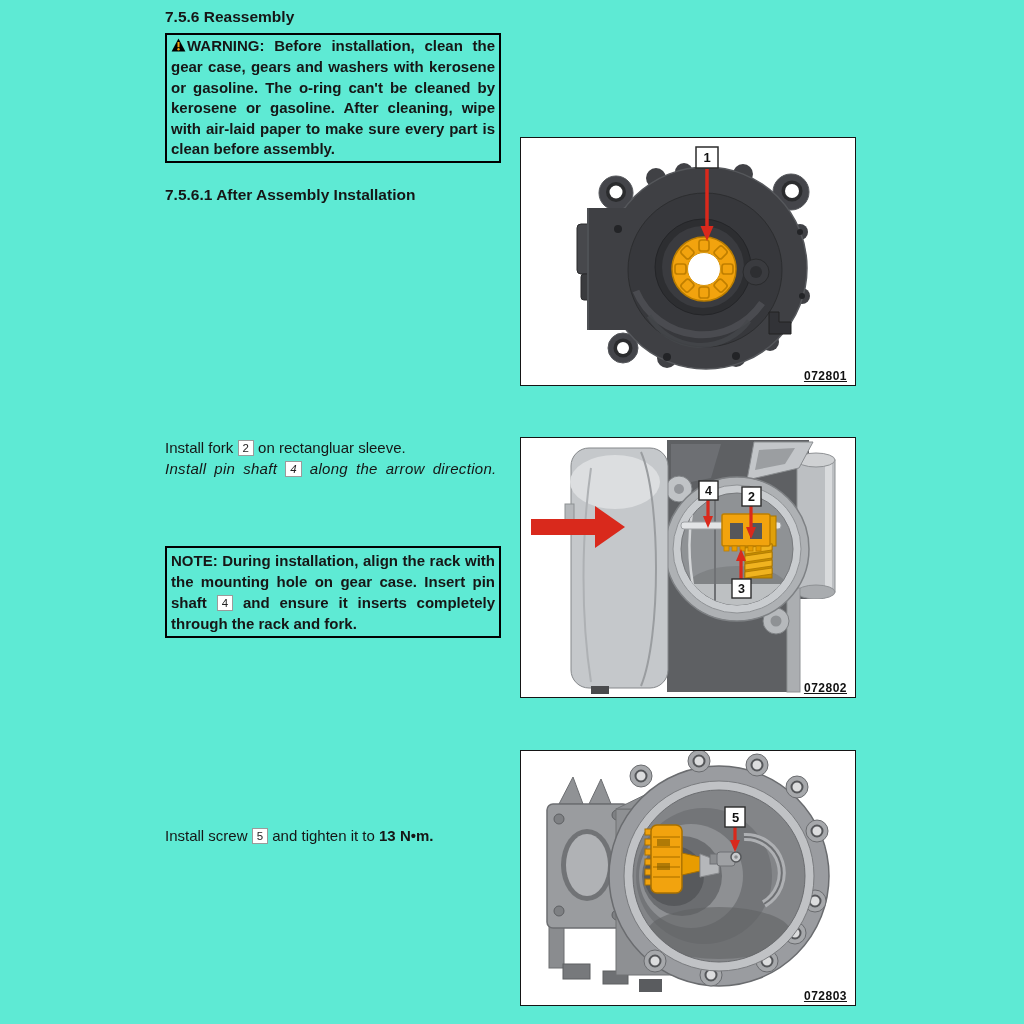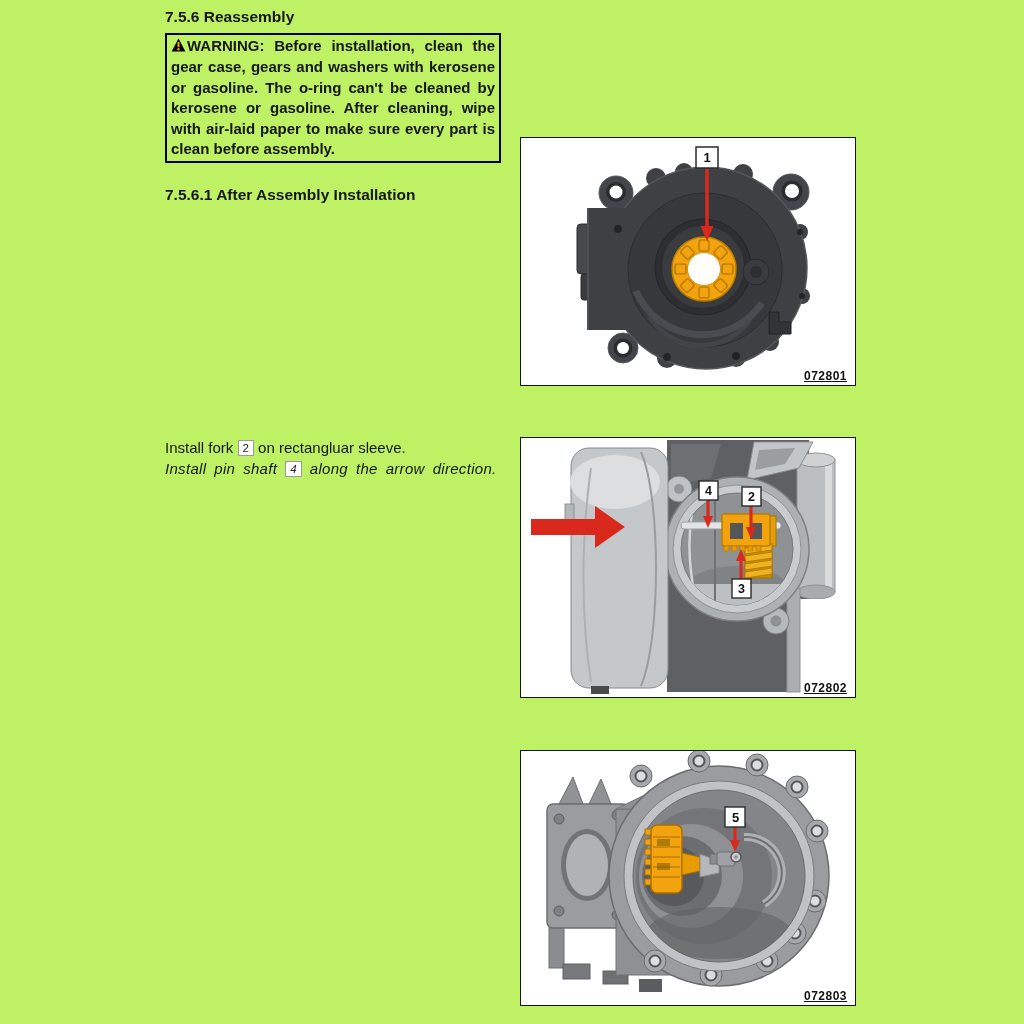--- a/index.html
+++ b/index.html
@@ -1,18 +1,18 @@
 <!DOCTYPE html>
 <html><head>
 <meta charset="utf-8">
 <style>
   * { margin:0; padding:0; box-sizing:border-box; }
   html,body { background:#ffffff; }
   body { width:1024px; height:1024px; position:relative; font-family:"Liberation Sans", sans-serif; color:#161616; }
-  .sheet { position:absolute; inset:0; background:#bef264;padding-left:7px; }
+  .sheet { position:absolute; inset:0; background:#5eead4;padding-left:7px; }
 
   .abs { position:absolute; }
   .h1 { font-size:15.5px; font-weight:bold; }
   .body-line { font-size:15px; line-height:21px; }
 
   .warn-box {
     left:165px; top:33px; width:336px;
     border:2px solid #000; padding:1px 4px 2px 4px;
     font-size:15px; font-weight:bold; line-height:20.4px;
     text-align:justify;
@@ -58,21 +58,27 @@
   </div>
 
   <div class="abs h1" style="left:165px; top:186px;">7.5.6.1 After Assembly Installation</div>
 
 
   <div class="abs body-line" style="left:165px; top:437px; width:336px;">
     <div><span>Install fork </span><span class="chip">2</span><span> on rectangluar sleeve.</span></div>
     <div class="spread"><span>Install pin shaft </span><span class="chip">4</span><span> along the arrow direction.</span></div>
   </div>
 
-
+  <div class="abs note-box">
+    <span>NOTE: During installation, align the rack with the mounting hole on gear case. Insert pin shaft </span><span class="chip">4</span><span> and ensure it inserts completely through the rack and fork.</span>
+  </div>
+
+  <div class="abs body-line" style="left:165px; top:825px; width:345px;">
+    <span>Install screw </span><span class="chip">5</span><span> and tighten it to </span><b>13 N•m.</b>
+  </div>
 
   <div class="abs fig" style="top:137px; width:336px; height:249px;">
     <svg width="333" height="246" viewBox="0 0 333 246">
       <g>
         <rect x="56" y="86" width="26" height="50" rx="4" fill="#47484C" stroke="#2A2B2D"></rect>
         <rect x="60" y="136" width="18" height="26" rx="3" fill="#3A3B3E" stroke="#2A2B2D"></rect>
         <circle cx="95" cy="55" r="17" fill="#44454A" stroke="#55575B"></circle>
         <circle cx="270" cy="54" r="18" fill="#44454A" stroke="#55575B"></circle>
         <circle cx="102" cy="210" r="15" fill="#44454A" stroke="#55575B"></circle>
         <circle cx="135" cy="40" r="10" fill="#404145"></circle>

